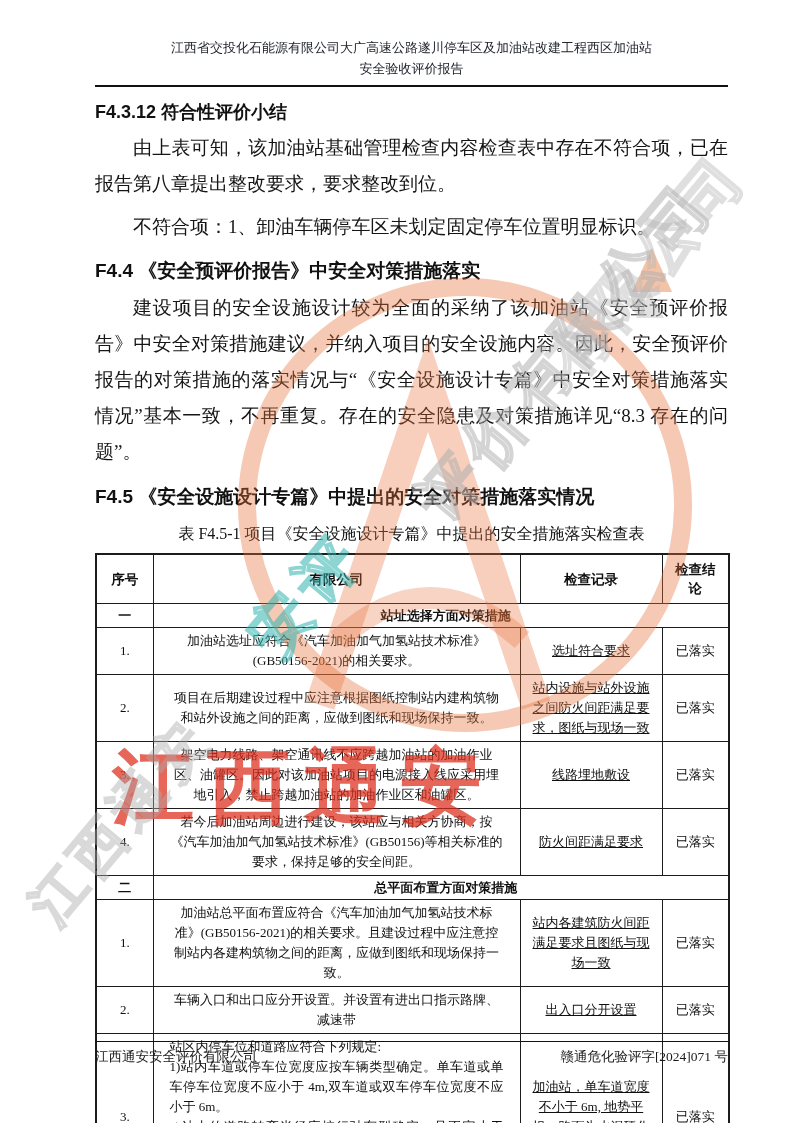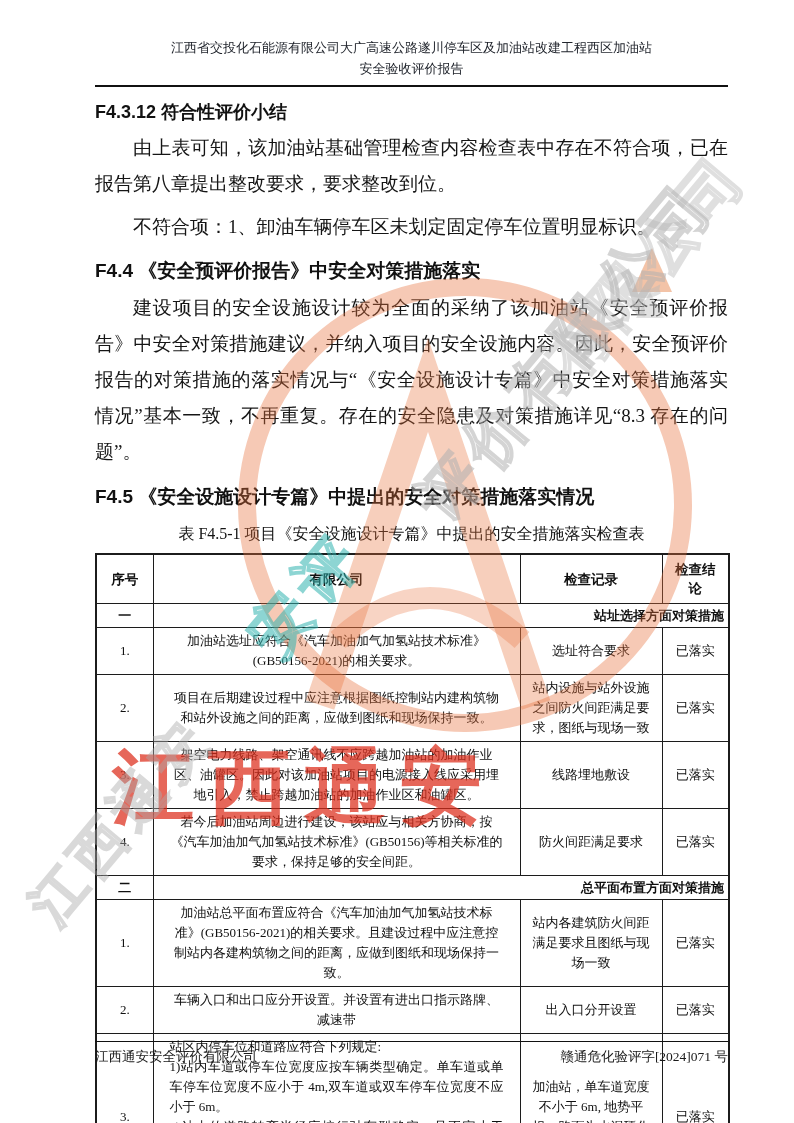--- a/index.html
+++ b/index.html
@@ -35,24 +35,24 @@
   table.check th,table.check td{border:1px solid #1c1c1c;vertical-align:middle;}
   table.check{border:2px solid #1c1c1c;}
   table.check th{
     font-family:"Liberation Sans", sans-serif;font-weight:bold;
     text-align:center;padding:5px 10px;line-height:19px;font-size:13.5px;
   }
   th.c-conclusion{padding:5px 13px;}
   td.c-no{text-align:center;padding:2px 2px;}
   td.c-content{text-align:center;padding:3px 16px;line-height:20px;}
   td.c-content.multiline{text-align:left;white-space:pre-line;text-align:justify;}
-  td.c-record{text-align:center;padding:3px 7px;line-height:20px;}
+  td.c-record{text-align:center;padding:3px 7px;line-height:20px;text-decoration:underline;}
   td.c-conclusion{text-align:center;padding:2px 2px;}
   tr.section-row td{font-family:"Liberation Sans", sans-serif;font-weight:bold;padding:2px 4px;line-height:19px;}
-  tr.section-row td.c-section{text-align:right;padding-left:14px;}
+  tr.section-row td.c-section{text-align:center;padding-left:14px;}
   tr.section-row td.c-no{text-align:center;}
 
   
   .footer{
     position:absolute;left:95px;top:1041px;width:633px;
     border-top:1.5px solid #111;padding-top:6px;
     display:flex;justify-content:space-between;align-items:baseline;
     font-size:13.5px;color:#1a1a1a;
   }
   .footer .mid{position:absolute;left:0;right:0;text-align:center;}

